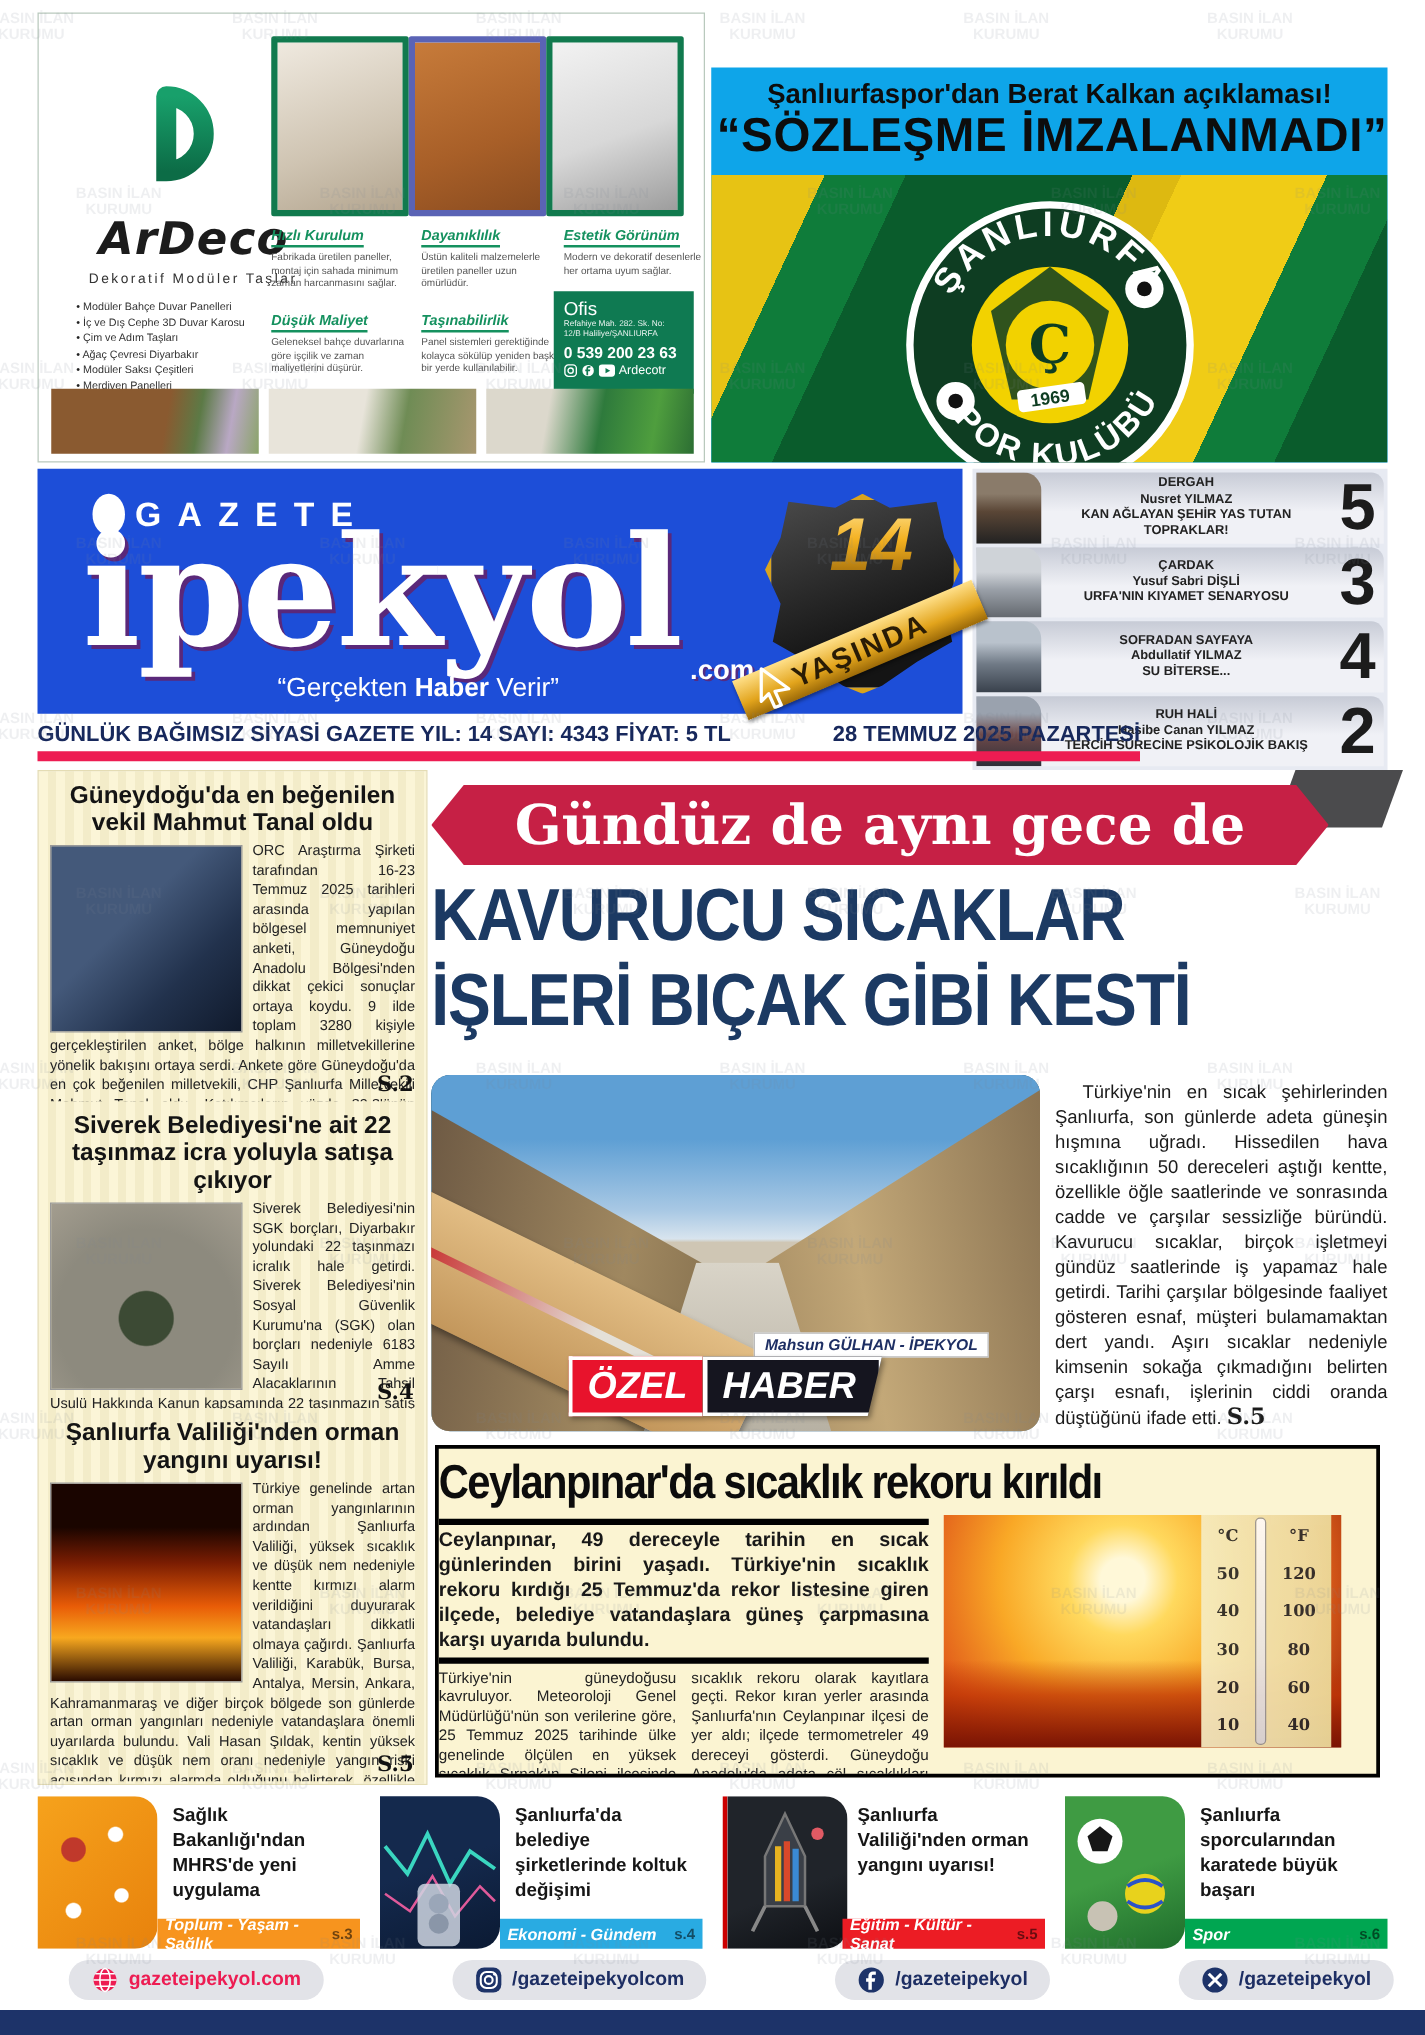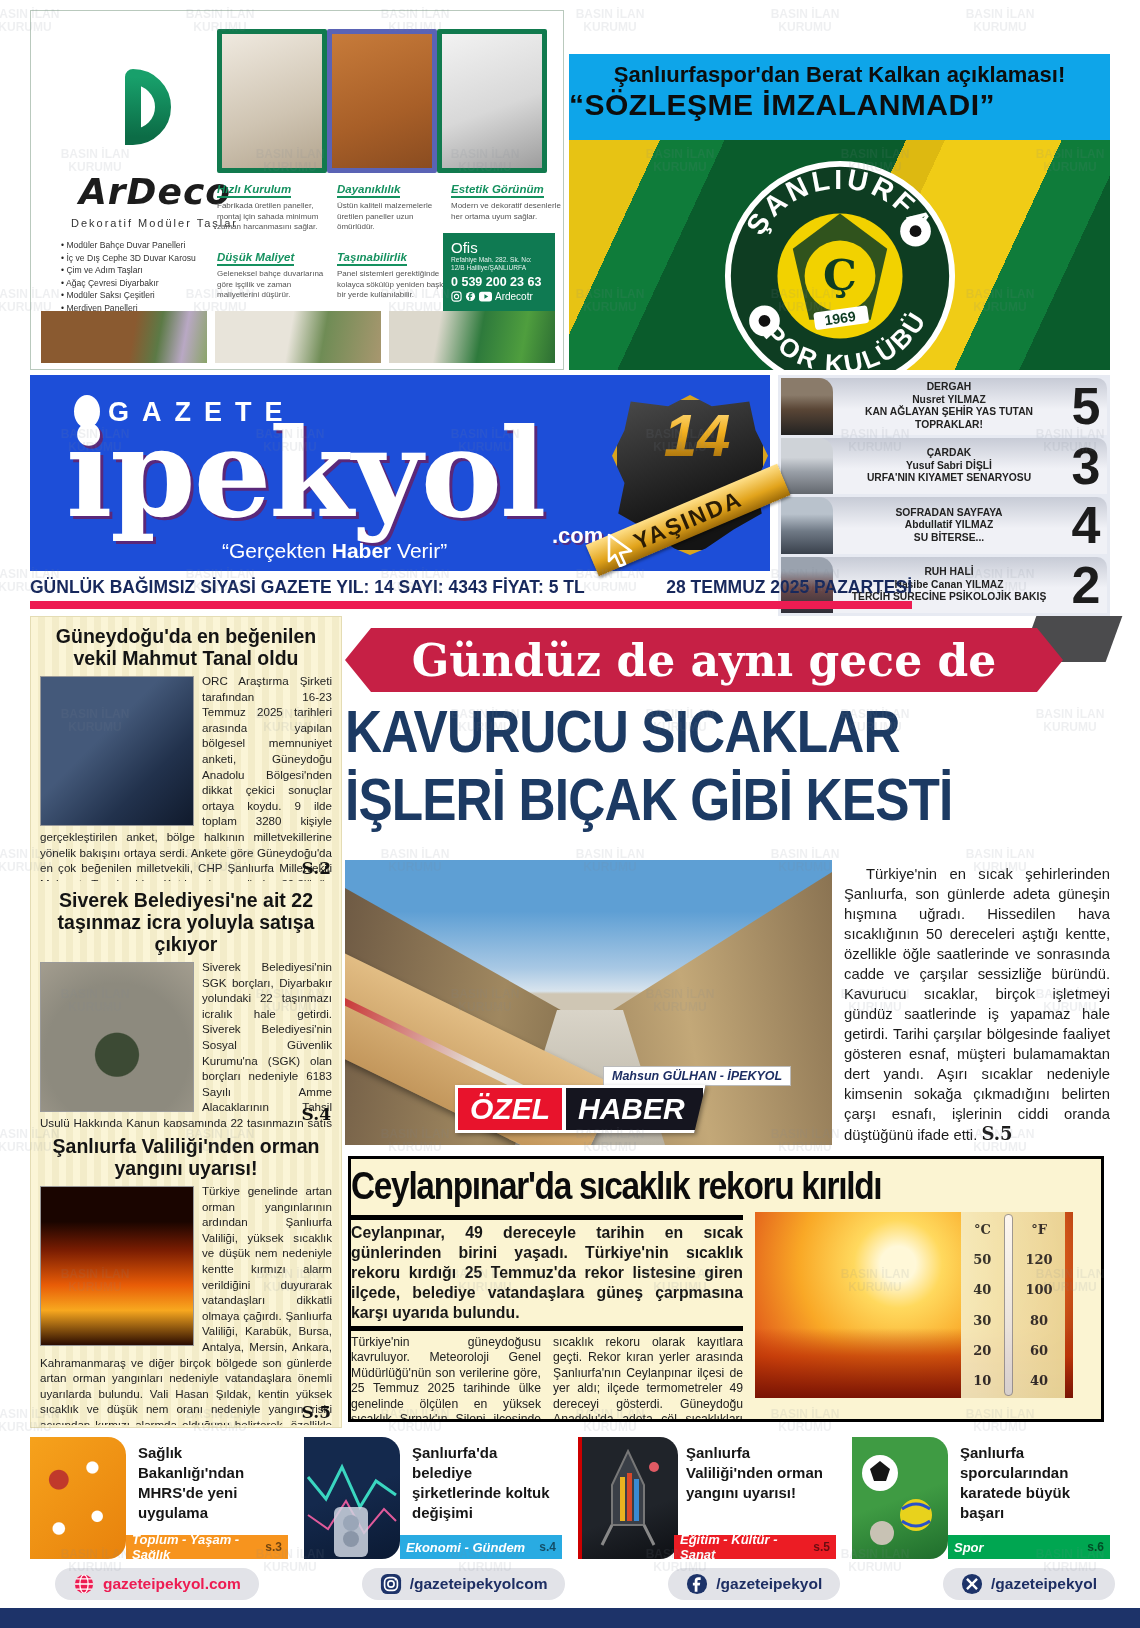--- a/index.html
+++ b/index.html
@@ -25,21 +25,21 @@
   .feat-x{font-size:8px;color:#555;line-height:10.5px;margin-top:3px;}
   #ofis{position:absolute;left:412px;top:222px;width:112px;height:82px;background:#0f7a52;
       color:#fff;padding:6px 8px;box-sizing:border-box;}
   #ofis .o1{font-size:15px;}
   #ofis .o2{font-size:6.6px;line-height:8px;opacity:.9;}
   #ofis .o3{font-size:12.5px;font-weight:bold;margin-top:3px;}
   #ofis .o4{font-size:10px;margin-top:2px;display:flex;align-items:center;gap:3px;}
   
   #urfad{width:542px;position:relative;overflow:hidden;background:#0ea5e9;margin-top:44px;}
   .urf-k{text-align:center;font-size:22px;font-weight:bold;color:#0d0d0d;margin-top:8px;}
-  .urf-h{text-align:left;font-size:30px;font-weight:bold;color:#0d0d0d;letter-spacing:.5px;}
+  .urf-h{text-align:right;font-size:38px;font-weight:bold;color:#0d0d0d;letter-spacing:.5px;}
   #jersey{position:absolute;left:0;top:86px;right:0;bottom:0;
       background:linear-gradient(115deg,#e7c314 0 14%,#0f7c3a 14% 24%,#0a5c2c 24% 52%,#ddb911 52% 58%,#f0cc16 58% 76%,#0f7c3a 76% 86%,#0a5c2c 86% 100%);}
   
   #mast{left:30px;top:375px;width:740px;height:196px;background:#1d4ed8;overflow:visible;z-index:2;}
   #mast .gz{position:absolute;left:78px;top:22px;color:#fff;font-weight:bold;font-size:27px;letter-spacing:13px;}
   #mast .dot{position:absolute;left:44px;top:20px;width:26px;height:33px;background:#fff;border-radius:50%;}
   #mast .logo{position:absolute;left:36px;top:26px;font-family:"DejaVu Serif",serif;font-weight:bold;
       font-size:122px;color:#fff;letter-spacing:-2px;text-shadow:3px 3px 0 rgba(140,10,45,.55);}
   #mast .com{position:absolute;left:522px;top:148px;color:#fff;font-weight:bold;font-size:22px;
       text-shadow:2px 2px 0 rgba(140,10,45,.5);}
@@ -85,21 +85,21 @@
   
   #main{left:345px;top:616px;width:765px;height:529px;}
   #wedge{position:absolute;right:-4px;top:0;width:86px;height:46px;background:#4b4b4d;transform:skewX(-20deg);}
   #kicker{position:absolute;left:0;top:12px;width:718px;height:64px;background:#c62045;
       clip-path:polygon(0 50%,26px 0,calc(100% - 26px) 0,100% 50%,calc(100% - 26px) 100%,26px 100%);
       display:flex;align-items:center;justify-content:center;color:#fff;
       font-family:"DejaVu Serif",serif;font-weight:bold;font-size:44px;}
   .hl{position:absolute;left:0;font-weight:bold;color:#1c3a63;font-size:59px;letter-spacing:-1px;
       transform:scaleX(.87);transform-origin:left;white-space:nowrap;}
   #hl1{top:82px;} #hl2{top:150px;}
-  #mphoto{position:absolute;left:0;top:244px;width:487px;height:285px;overflow:hidden;background:#0c4a6e;}
+  #mphoto{position:absolute;left:0;top:244px;width:487px;height:285px;overflow:hidden;background:#0c4a6e;border-radius:15px;}
   .sky{position:absolute;inset:0;background:linear-gradient(180deg,#5e9fd4 0 18%,#a8c8e4 38%,#d8e4ee 46%,#cfc6b4 47%);}
   .bldL{position:absolute;left:0;top:28px;width:250px;height:257px;background:linear-gradient(100deg,#6e5a44,#a08860 60%,#7c6848);
       clip-path:polygon(0 0,100% 55%,100% 100%,0 100%);}
   .bldR{position:absolute;right:0;top:12px;width:260px;height:273px;background:linear-gradient(260deg,#8a7352,#c3a878 55%,#99805a);
       clip-path:polygon(100% 0,0 60%,0 100%,100% 100%);}
   .street{position:absolute;left:170px;top:150px;width:150px;height:135px;background:linear-gradient(180deg,#d9d4c8,#b7b1a3);
       clip-path:polygon(28% 0,72% 0,100% 100%,0 100%);}
   .thermo-wood{position:absolute;left:-60px;top:150px;width:330px;height:95px;
       background:linear-gradient(180deg,#e2bd84,#c3975c);border-radius:14px;transform:rotate(26deg);
       box-shadow:2px 3px 6px rgba(0,0,0,.4);}

